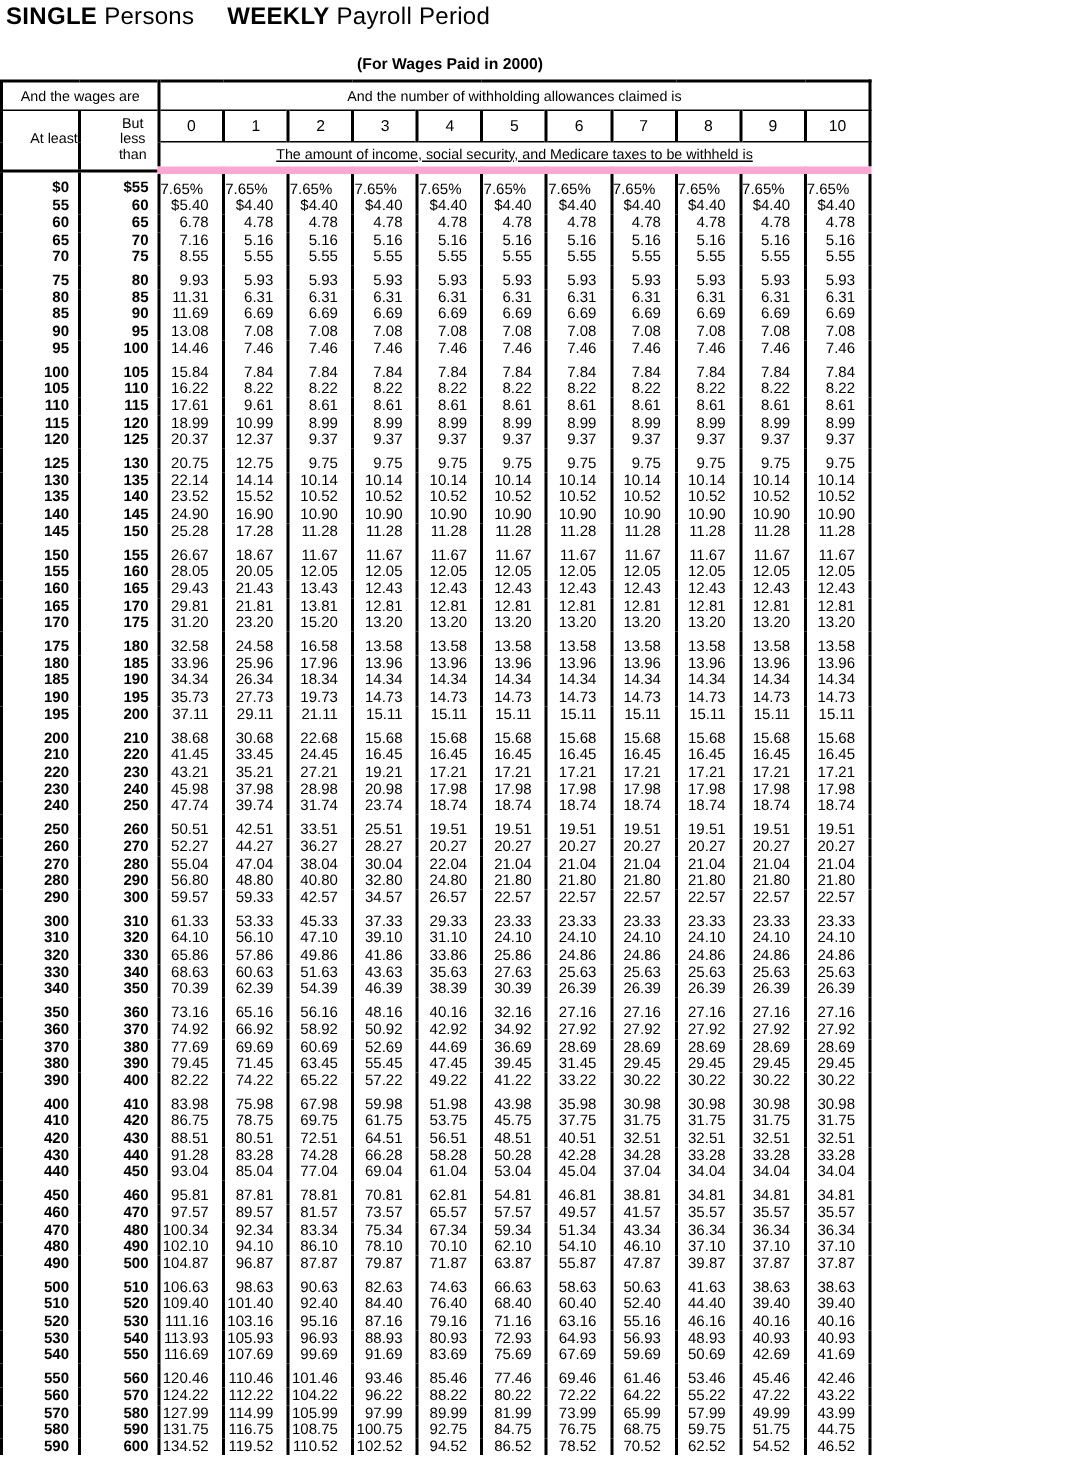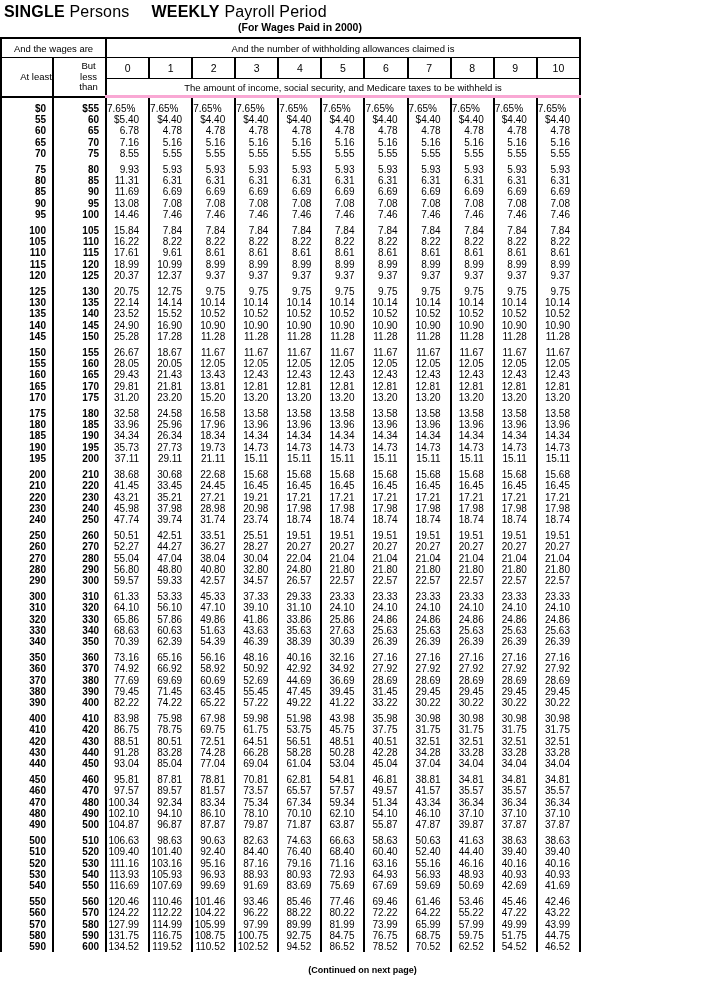--- a/index.html
+++ b/index.html
@@ -1,29 +1,29 @@
 <!DOCTYPE html>
 <html><head>
 <meta charset="utf-8">
 <style>
   html,body{margin:0;padding:0;background:#fff;color:#000;}
   body{width:725px;height:983px;font-family:"Liberation Sans",sans-serif;overflow:hidden;}
   .title-line{margin:3px 0 0 4px;font-size:16px;letter-spacing:.2px;white-space:nowrap;}
   .title-line .hv{font-weight:bold;}
   .title-line .sp{display:inline-block;width:22px;}
-  .subtitle{width:600px;text-align:center;font-size:10.5px;font-weight:bold;margin-top:0;}
+  .subtitle{width:600px;text-align:center;font-size:10.5px;font-weight:bold;margin-top:16px;}
   table{border-collapse:collapse;table-layout:fixed;width:581px;margin-top:4px;
         border:2px solid #000;border-bottom:none;}
   th,td{padding:0;margin:0;border-left:2px solid #000;font-weight:normal;}
   thead th{font-size:9.5px;text-align:center;vertical-align:middle;}
   tr.h1 th{height:18px;border-bottom:1px solid #000;}
   th.wage-span{border-bottom:1px solid #000;}
   th.atleast,th.butless{border-bottom:2px solid #000;height:auto;font-size:9.5px;line-height:10.5px;padding-left:18px;}
   th.allow{height:20px;border-bottom:1px solid #000;font-size:10.5px;}
-  th.amount-caption{height:16px;border-bottom:3px solid #f9a8d4;}
+  th.amount-caption{height:16px;border-bottom:5px solid #f9a8d4;text-decoration:underline;}
   td{font-size:10px;line-height:11.2px;white-space:nowrap;overflow:hidden;}
   td.wage{text-align:right;padding-right:6px;font-weight:bold;}
   td.amt{text-align:right;padding-right:9px;}
   td.amt.pct{padding-right:18px;}
   tr.group-start td{padding-top:5px;}
   .footer{width:725px;text-align:center;font-size:9px;font-weight:bold;margin-top:13px;}
 </style>
 </head>
 <body>
 

